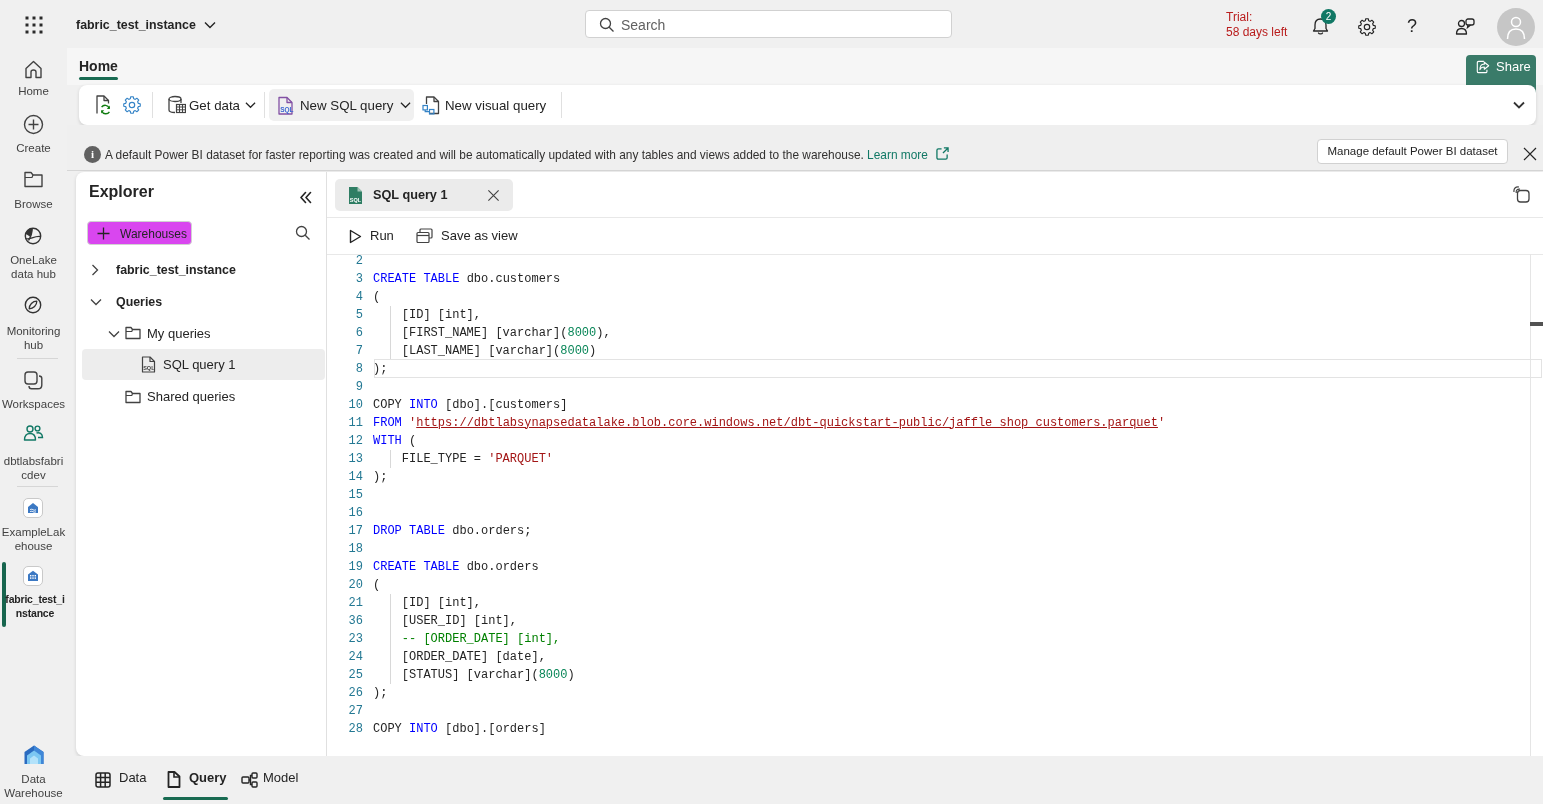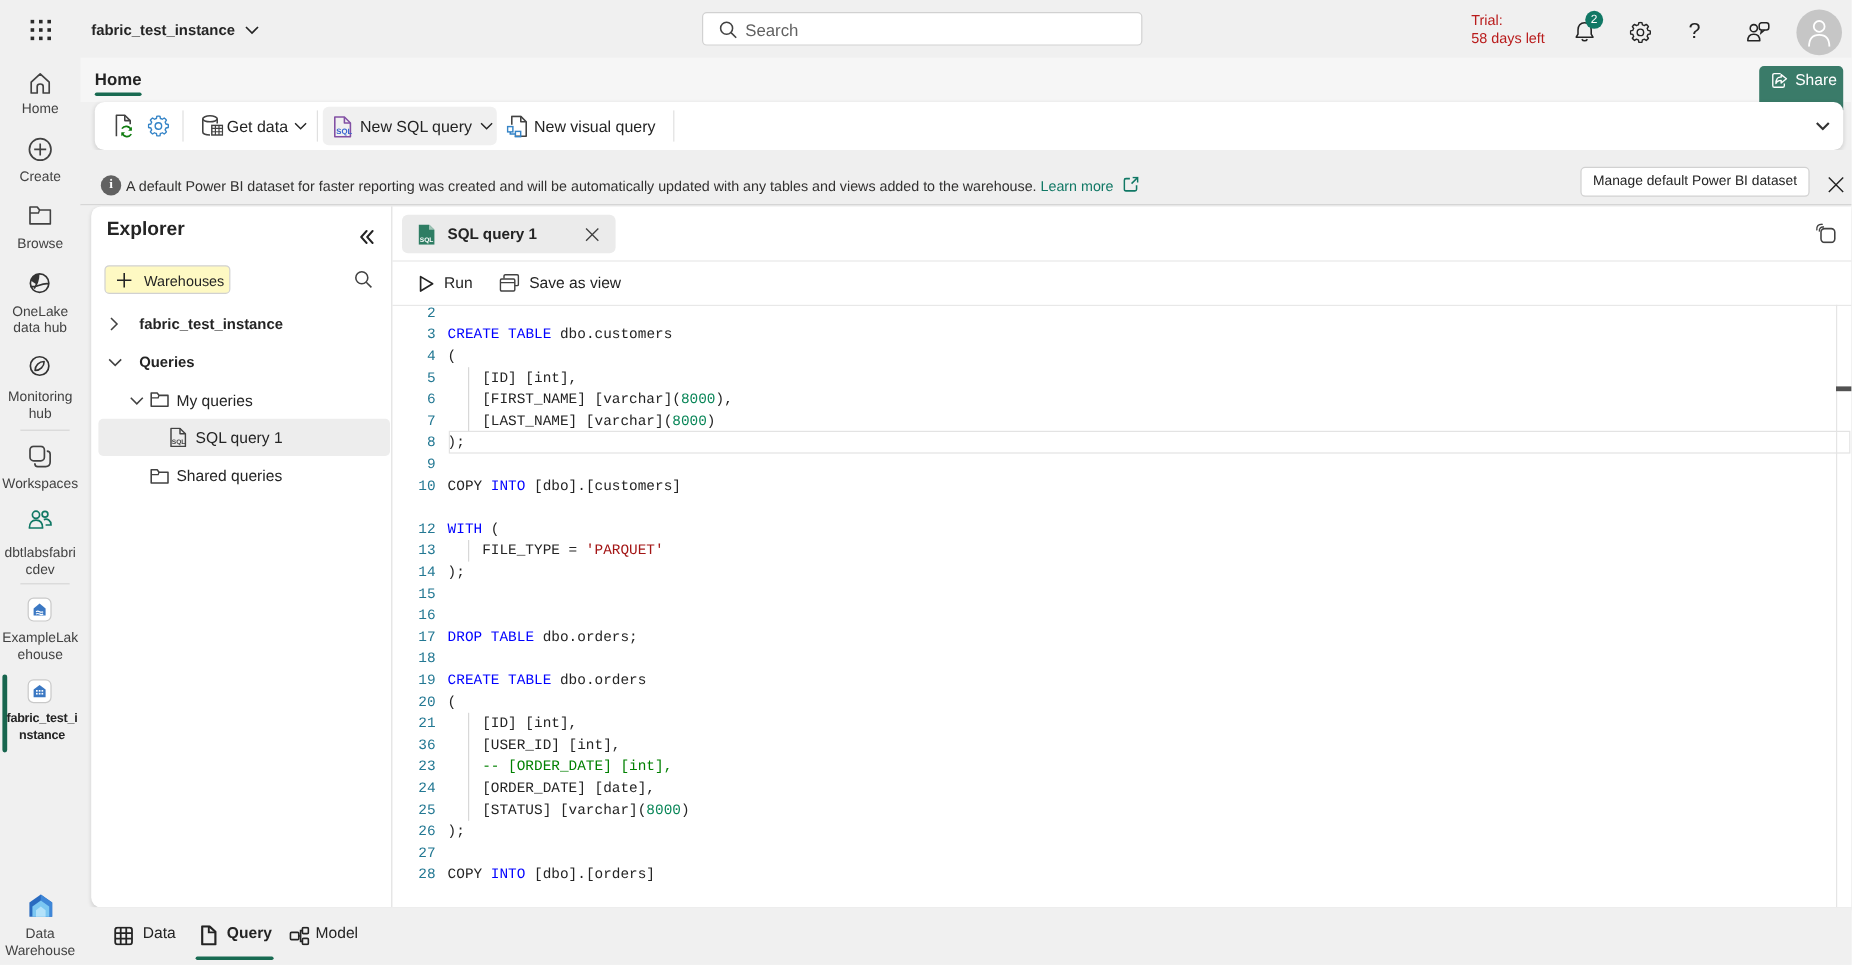--- a/index.html
+++ b/index.html
@@ -36,21 +36,21 @@
   .managebtn { position:absolute; left:1317px; top:139px; width:191px; height:25px; background:#fff; border:1px solid #d1d1d1; border-radius:4px; font-size:11.5px; color:#242424; text-align:center; line-height:23px; }
   .bannerx { position:absolute; left:1520px; top:144px; width:20px; height:20px; }
 
   
   .card { position:absolute; left:76px; top:172px; width:1467px; height:584px; background:#fff; border-radius:8px 0 0 8px; box-shadow:0 1.6px 3.6px rgba(0,0,0,.13); }
 
   
   .explorer { position:absolute; left:0; top:0; width:250px; height:584px; }
   .expdiv { position:absolute; left:250px; top:0; width:1px; height:584px; background:#e0e0e0; }
   .exptitle { position:absolute; left:13px; top:11px; font-size:16px; font-weight:700; }
-  .whbtn { position:absolute; left:11px; top:49px; width:105px; height:24px; border:1px solid #d1d1d1; border-radius:4px; background:#fef9c3; font-size:12px; }
+  .whbtn { position:absolute; left:11px; top:49px; width:105px; height:24px; border:1px solid #d1d1d1; border-radius:4px; background:#d946ef; font-size:12px; }
   .treerow { position:absolute; left:6px; width:243px; height:31px; font-size:13px; }
   .trsel { background:#ededed; border-radius:4px; }
 
   
   .editor { position:absolute; left:251px; top:0; width:1216px; height:584px; }
   .tab { position:absolute; left:8px; top:7px; width:178px; height:32px; background:#ebebeb; border-radius:5px; }
   .tabtxt { position:absolute; left:38px; top:9px; font-size:12.7px; font-weight:700; color:#242424; }
   .tabdiv1 { position:absolute; left:0; top:45px; width:1216px; height:1px; background:#e8e8e8; }
   .runrow { position:absolute; left:0; top:46px; width:1216px; height:36px; }
   .tabdiv2 { position:absolute; left:0; top:82px; width:1216px; height:1px; background:#e8e8e8; }
@@ -310,20 +310,21 @@
       <div class="guide" style="top:342px;height:90px"></div>
       <div class="cl" style="top:0px"><span class="ln">2</span></div>
       <div class="cl" style="top:18px"><span class="ln">3</span><span class="ct"><span class="kw">CREATE</span> <span class="kw">TABLE</span> dbo.customers</span></div>
       <div class="cl" style="top:36px"><span class="ln">4</span><span class="ct">(</span></div>
       <div class="cl" style="top:54px"><span class="ln">5</span><span class="ct">    [ID] [int],</span></div>
       <div class="cl" style="top:72px"><span class="ln">6</span><span class="ct">    [FIRST_NAME] [varchar](<span class="num">8000</span>),</span></div>
       <div class="cl" style="top:90px"><span class="ln">7</span><span class="ct">    [LAST_NAME] [varchar](<span class="num">8000</span>)</span></div>
       <div class="cl" style="top:108px"><span class="ln">8</span><span class="ct">);</span></div>
       <div class="cl" style="top:126px"><span class="ln">9</span></div>
       <div class="cl" style="top:144px"><span class="ln">10</span><span class="ct">COPY <span class="kw">INTO</span> [dbo].[customers]</span></div>
+      <div class="cl" style="top:162px"><span class="ln">11</span><span class="ct"><span class="kw">FROM</span> <span class="str">'<span class="lnk">https://dbtlabsynapsedatalake.blob.core.windows.net/dbt-quickstart-public/jaffle_shop_customers.parquet</span>'</span></span></div>
       <div class="cl" style="top:180px"><span class="ln">12</span><span class="ct"><span class="kw">WITH</span> (</span></div>
       <div class="cl" style="top:198px"><span class="ln">13</span><span class="ct">    FILE_TYPE = <span class="str">'PARQUET'</span></span></div>
       <div class="cl" style="top:216px"><span class="ln">14</span><span class="ct">);</span></div>
       <div class="cl" style="top:234px"><span class="ln">15</span></div>
       <div class="cl" style="top:252px"><span class="ln">16</span></div>
       <div class="cl" style="top:270px"><span class="ln">17</span><span class="ct"><span class="kw">DROP</span> <span class="kw">TABLE</span> dbo.orders;</span></div>
       <div class="cl" style="top:288px"><span class="ln">18</span></div>
       <div class="cl" style="top:306px"><span class="ln">19</span><span class="ct"><span class="kw">CREATE</span> <span class="kw">TABLE</span> dbo.orders</span></div>
       <div class="cl" style="top:324px"><span class="ln">20</span><span class="ct">(</span></div>
       <div class="cl" style="top:342px"><span class="ln">21</span><span class="ct">    [ID] [int],</span></div>

